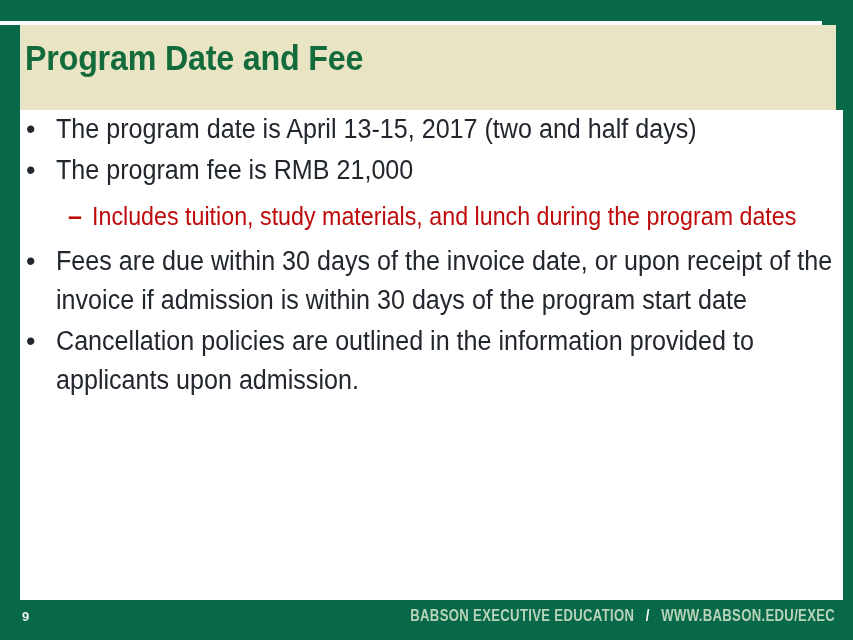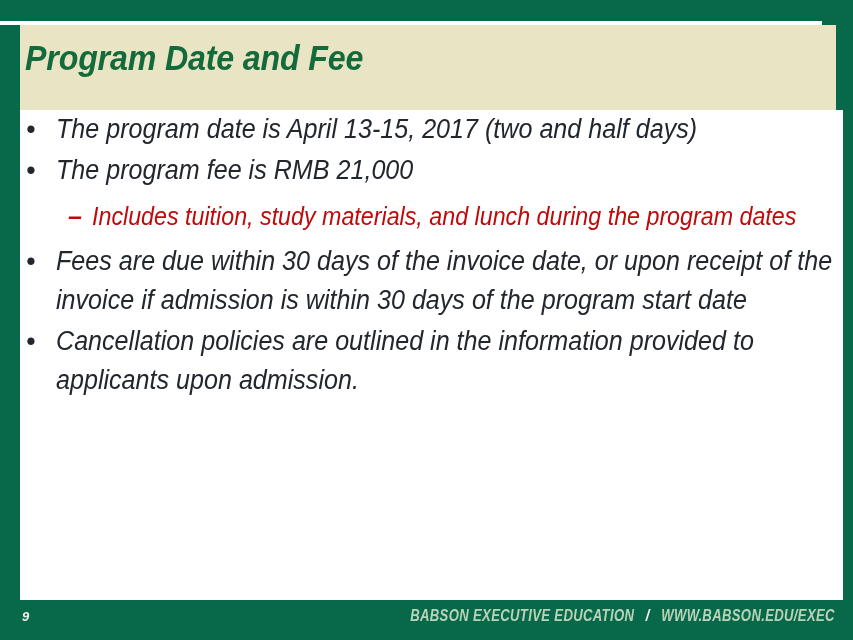--- a/index.html
+++ b/index.html
@@ -9,21 +9,20 @@
   }
   body {
     font-family: "Liberation Sans", sans-serif;
   }
   #slide {
     position: relative;
     width: 853px;
     height: 640px;
     overflow: hidden;
     background: #07684A;
-    font-style: italic;
   }
 
   
   .top-white-strip {
     position: absolute;
     left: 0px;
     top: 21px;
     width: 822px;
     height: 4px;
     background: #ffffff;

